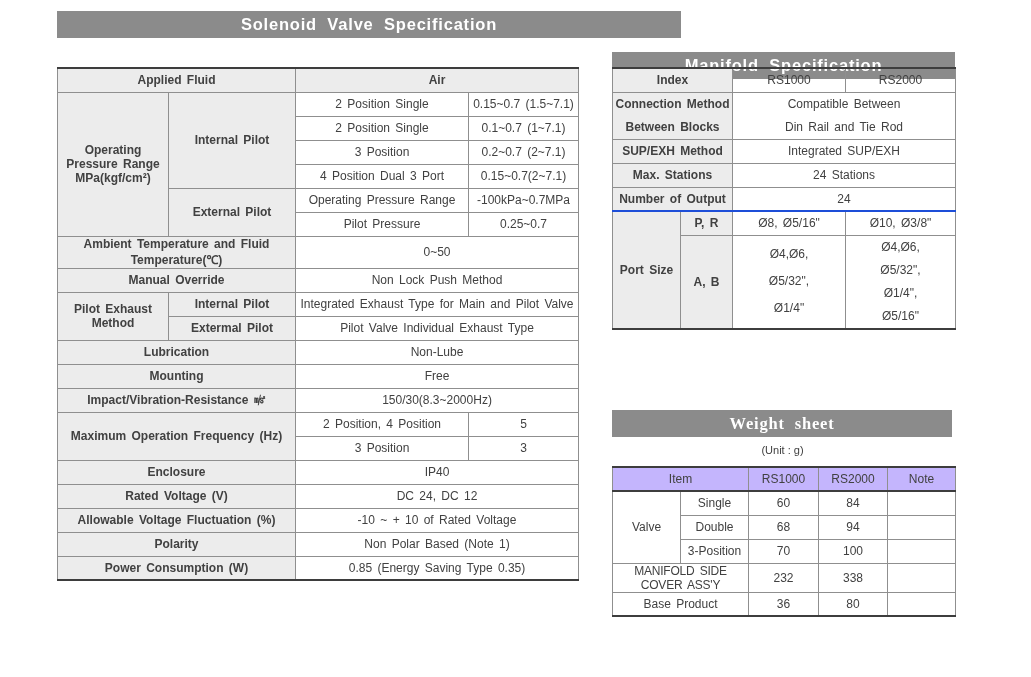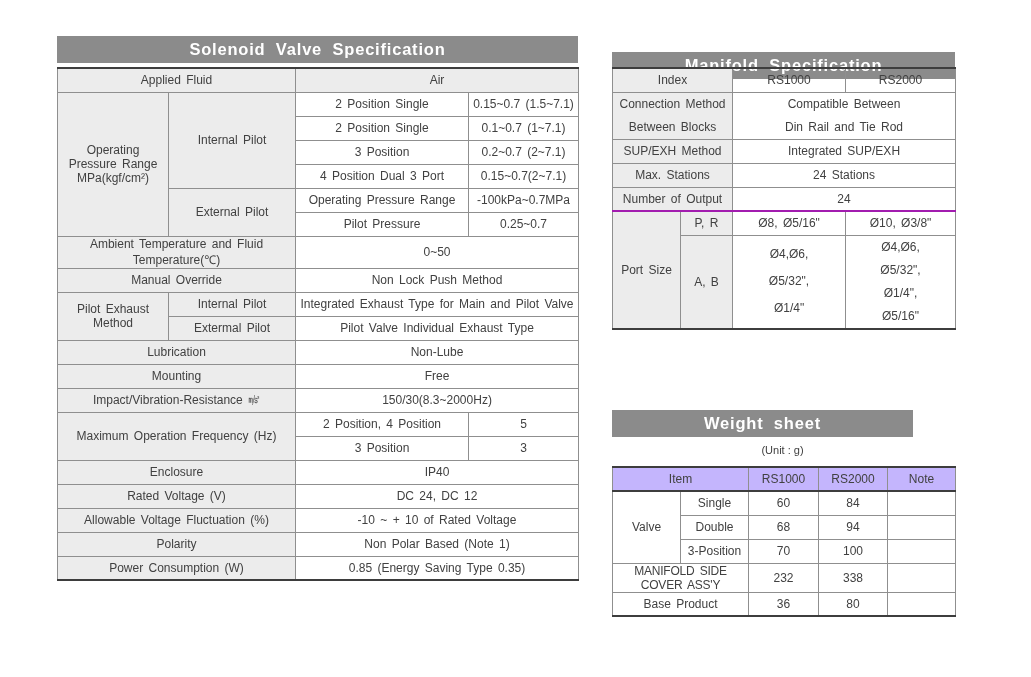--- a/index.html
+++ b/index.html
@@ -27,44 +27,44 @@
   table.spec td {
     border: 1px solid #8f8f8f;
     font-size: 12px; text-align: center; vertical-align: middle;
     padding: 0 2px; word-spacing: 2px; overflow: hidden;
     color: #414141;
   }
   table.spec tr { height: 24px; }
   tr.tall  { height: 49px; }
   tr.dbl   { height: 48px; }
   tr.ab-row{ height: 132px; }
-  td.lbl   { background: #ececec; }
+  td.lbl   { background: #ececec; font-weight: bold; }
   td.sm    { font-size: 10.5px; word-spacing: 1px; }
   td.med   { font-size: 11px; }
   td.tiny  { font-size: 8.5px; letter-spacing: -0.2px; word-spacing: 0; }
   td.pre   { white-space: pre-line; line-height: 23px; }
-  tr.thick-top td { border-top: 2px solid #a21caf; margin-top: 32px; }
+  tr.thick-top td { border-top: 2px solid #1d4ed8; margin-top: 32px; }
   tr.hdr td { border-bottom: 2px solid #3d3d3d; background: #c4b5fd; }
 
   .unit-label {
     position: absolute; left: 612px; top: 444px; width: 341px;
     text-align: center; font-size: 11px; color: #414141;
   }
   .notes {
     position: absolute; left: 30px; top: 626px; width: 760px;
     font-size: 11px; line-height: 17px; color: #4a4a4a; word-spacing: 2px;
   }
   .notes .l2 { padding-left: 62px; }
 </style>
 </head>
 <body>
 
 <div id="page">
 
-  <div class="title-bar" style="left:57px; top:36px; width:521px;">Solenoid Valve Specification</div>
+  <div class="title-bar" style="left:57px; top:11px; width:624px;">Solenoid Valve Specification</div>
 
   <table class="spec" style="left:57px; top:67px; width:521px;">
     <colgroup>
         <col style="width:111px">
         <col style="width:127px">
         <col style="width:173px">
         <col style="width:110px">
       </colgroup>
     <tbody>
         <tr>
@@ -204,21 +204,21 @@
 Ø5/32",
 Ø1/4"</td>
       <td class="pre">Ø4,Ø6,
 Ø5/32",
 Ø1/4",
 Ø5/16"</td>
     </tr>
   </tbody>
     </table>
 
-  <div class="title-bar" style="left:612px; top:410px; width:301px;">Weight sheet</div>
+  <div class="title-bar" style="left:612px; top:410px; width:340px;font-family:Liberation Serif, serif;">Weight sheet</div>
 
   <div class="unit-label">(Unit : g)</div>
 
   <table class="spec" style="left:612px; top:466px; width:343px;">
     <colgroup>
         <col style="width:68px">
         <col style="width:68px">
         <col style="width:70px">
         <col style="width:69px">
         <col style="width:68px">

